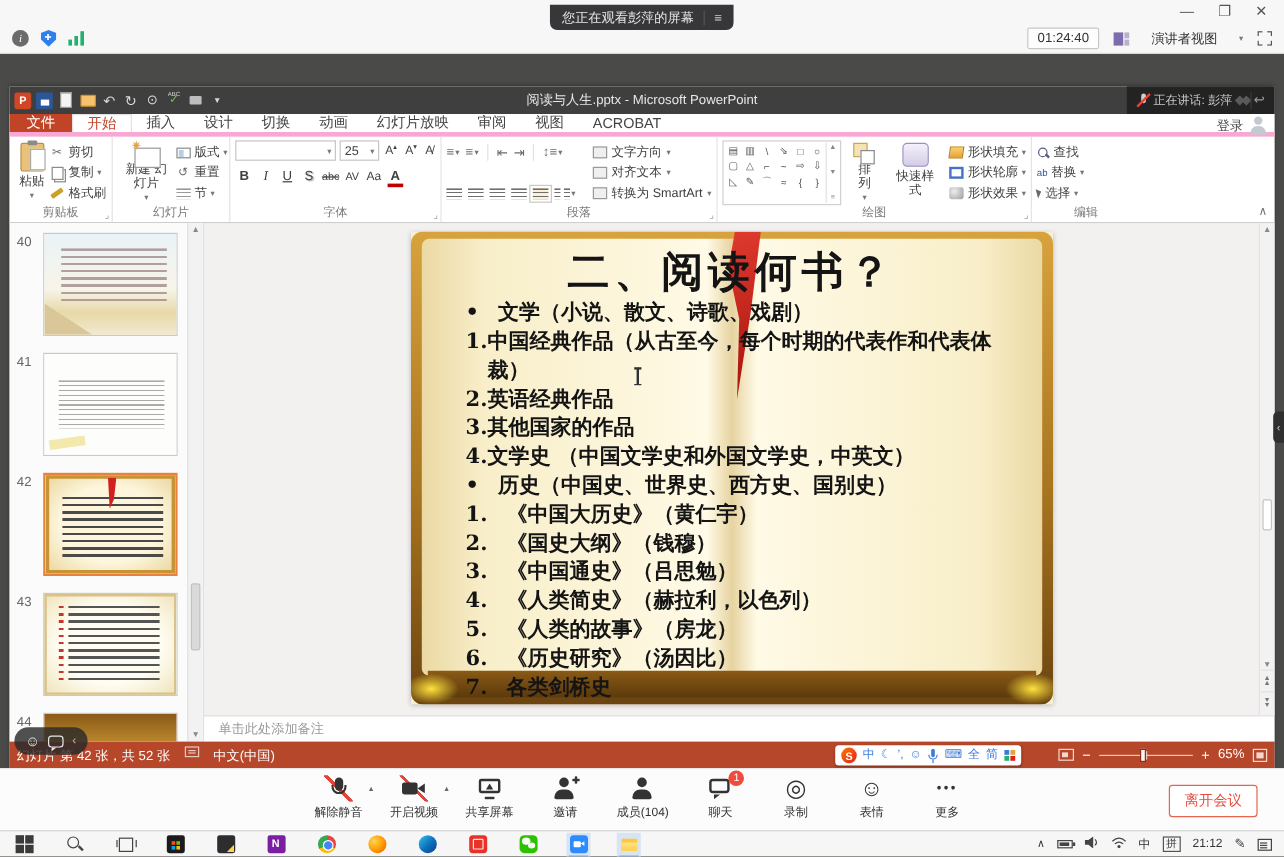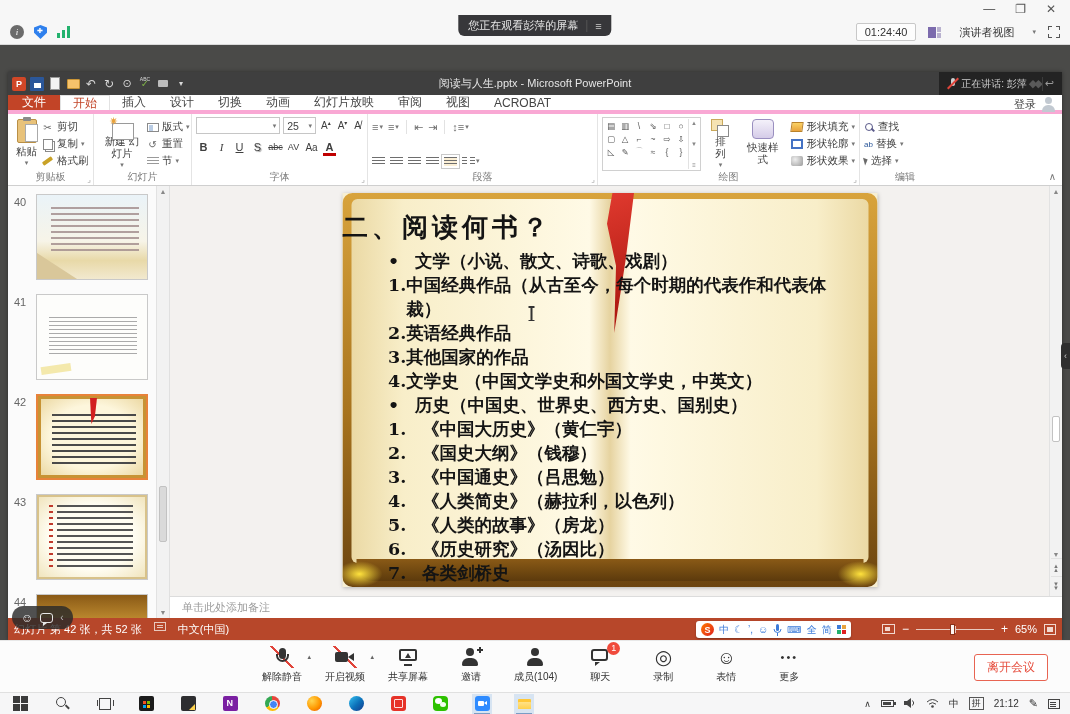--- a/index.html
+++ b/index.html
@@ -2,21 +2,21 @@
 <html><head>
 <meta charset="utf-8">
 <style>
   html,body{margin:0;padding:0;background:#333;}
   *{box-sizing:border-box;}
   .stage{position:relative;width:1070px;height:714px;overflow:hidden;
          font-family:"Liberation Sans","DejaVu Sans",sans-serif;background:#4A4A48;user-select:none;}
 
   
   .top-strip{position:absolute;left:0;top:0;width:1070px;height:45px;background:#F7F7F7;border-bottom:1px solid #DADADA;}
-  .banner-pill{position:absolute;left:50%;top:15px;transform:translateX(-50%);height:21px;background:#37373A;color:#E8E8E8;
+  .banner-pill{position:absolute;left:50%;top:4px;transform:translateX(-50%);height:21px;background:#37373A;color:#E8E8E8;
     border-radius:0 0 6px 6px;display:flex;align-items:center;padding:0 10px;font-size:11px;gap:8px;}
   .banner-menu{border-left:1px solid #555;padding-left:8px;color:#CCC;font-size:11px;cursor:pointer;}
   .win-controls{position:absolute;right:14px;top:2px;display:flex;gap:20px;color:#555;font-size:12px;}
   .win-controls span{cursor:pointer;}
   .strip-left{position:absolute;left:10px;top:25px;display:flex;gap:10px;align-items:center;}
   .ic-info{width:14px;height:14px;border-radius:50%;background:#6B6B6B;color:#fff;font-size:9px;display:flex;align-items:center;justify-content:center;font-style:italic;font-family:"Liberation Serif",serif;}
   .ic-info::after{content:"i";}
   .ic-shield{width:13px;height:14px;background:#2F80ED;clip-path:polygon(50% 0,100% 18%,100% 55%,50% 100%,0 55%,0 18%);position:relative;}
   .ic-shield::after{content:"✚";position:absolute;left:3px;top:2px;font-size:7px;color:#fff;}
   .ic-bars{width:14px;height:12px;background:
@@ -190,22 +190,22 @@
   .book-cover{position:absolute;inset:0;background:linear-gradient(180deg,#D8A33C 0%,#A8741E 55%,#6B4410 100%);border-radius:10px;}
   .book-pages{position:absolute;left:9px;right:9px;top:6px;bottom:24px;border-radius:6px;
      background:linear-gradient(90deg,#EBD9A4 0%,#F8EEC9 10%,#FFFAE6 46%,#E6D3A0 50%,#FFFAE6 54%,#F8EEC9 90%,#EBD9A4 100%);}
   .book-base{position:absolute;left:14px;right:14px;bottom:6px;height:22px;background:linear-gradient(#8A5A16,#5C3A0C);border-radius:0 0 16px 16px;}
   .glow{position:absolute;width:46px;height:26px;bottom:0;background:radial-gradient(ellipse at center,#FFE23D 0%,rgba(255,226,61,0) 70%);}
   .glow.l{left:-6px;} .glow.r{right:-6px;}
   .ribbon-mark{position:absolute;left:262px;top:0;width:30px;height:140px;z-index:1;
      background:linear-gradient(160deg,#E03A2F 0%,#B01A12 80%);
      clip-path:polygon(28% 0,100% 0,72% 48%,34% 100%,40% 52%,10% 22%);}
   .slide-inner{position:absolute;inset:0;z-index:2;}
-  .slide-title{margin:18px 0 6px;text-align:left;font-family:"DejaVu Serif","Liberation Serif",serif;
-     font-weight:700;font-size:26px;letter-spacing:4px;color:#141414;line-height:32px;}
+  .slide-title{margin:18px 0 6px;text-align:center;font-family:"DejaVu Serif","Liberation Serif",serif;
+     font-weight:700;font-size:35px;letter-spacing:4px;color:#141414;line-height:32px;}
   .slide-lines{margin:0 32px 0 46px;font-family:"DejaVu Serif","Liberation Serif",serif;font-weight:700;
      font-size:17.5px;line-height:24px;color:#141414;}
   .sline{display:flex;}
   .sline .m{flex:0 0 18px;}
   .sline.bullet .m{flex-basis:27px;}
   .sline.wide .m{flex-basis:34px;}
   .sline .t{flex:1;}
   .ibeam{position:absolute;left:188px;top:114px;width:2px;height:13px;background:#333;}
   .ibeam::before,.ibeam::after{content:"";position:absolute;left:-2px;width:6px;height:1.5px;background:#333;}
   .ibeam::before{top:-1px;} .ibeam::after{bottom:-1px;}
@@ -515,20 +515,37 @@
               </span>
             <span class="pbtn">
                 <span class="bars boxed"></span>
               </span>
             <span class="pbtn">
                 <span class="cols2"></span>
                 <span class="tiny-caret">▾</span>
               </span>
           </div>
         </div>
+        <div class="pcol" style="margin-left:8px;">
+          <div class="ptxt">
+              <span class="pti"></span>
+              <span>文字方向</span>
+              <span class="tiny-caret">▾</span>
+            </div>
+          <div class="ptxt">
+              <span class="pti"></span>
+              <span>对齐文本</span>
+              <span class="tiny-caret">▾</span>
+            </div>
+          <div class="ptxt">
+              <span class="pti"></span>
+              <span>转换为 SmartArt</span>
+              <span class="tiny-caret">▾</span>
+            </div>
+        </div>
         <div class="rg-label">段落</div>
         <span class="launcher">⌟</span>
       </div>
 
       <div class="rgroup g-draw" style="width:262px;">
         <div class="shapebox">
           <div class="shapegrid">
 
           <span class="shp">▤</span>
               <span class="shp">▥</span>

